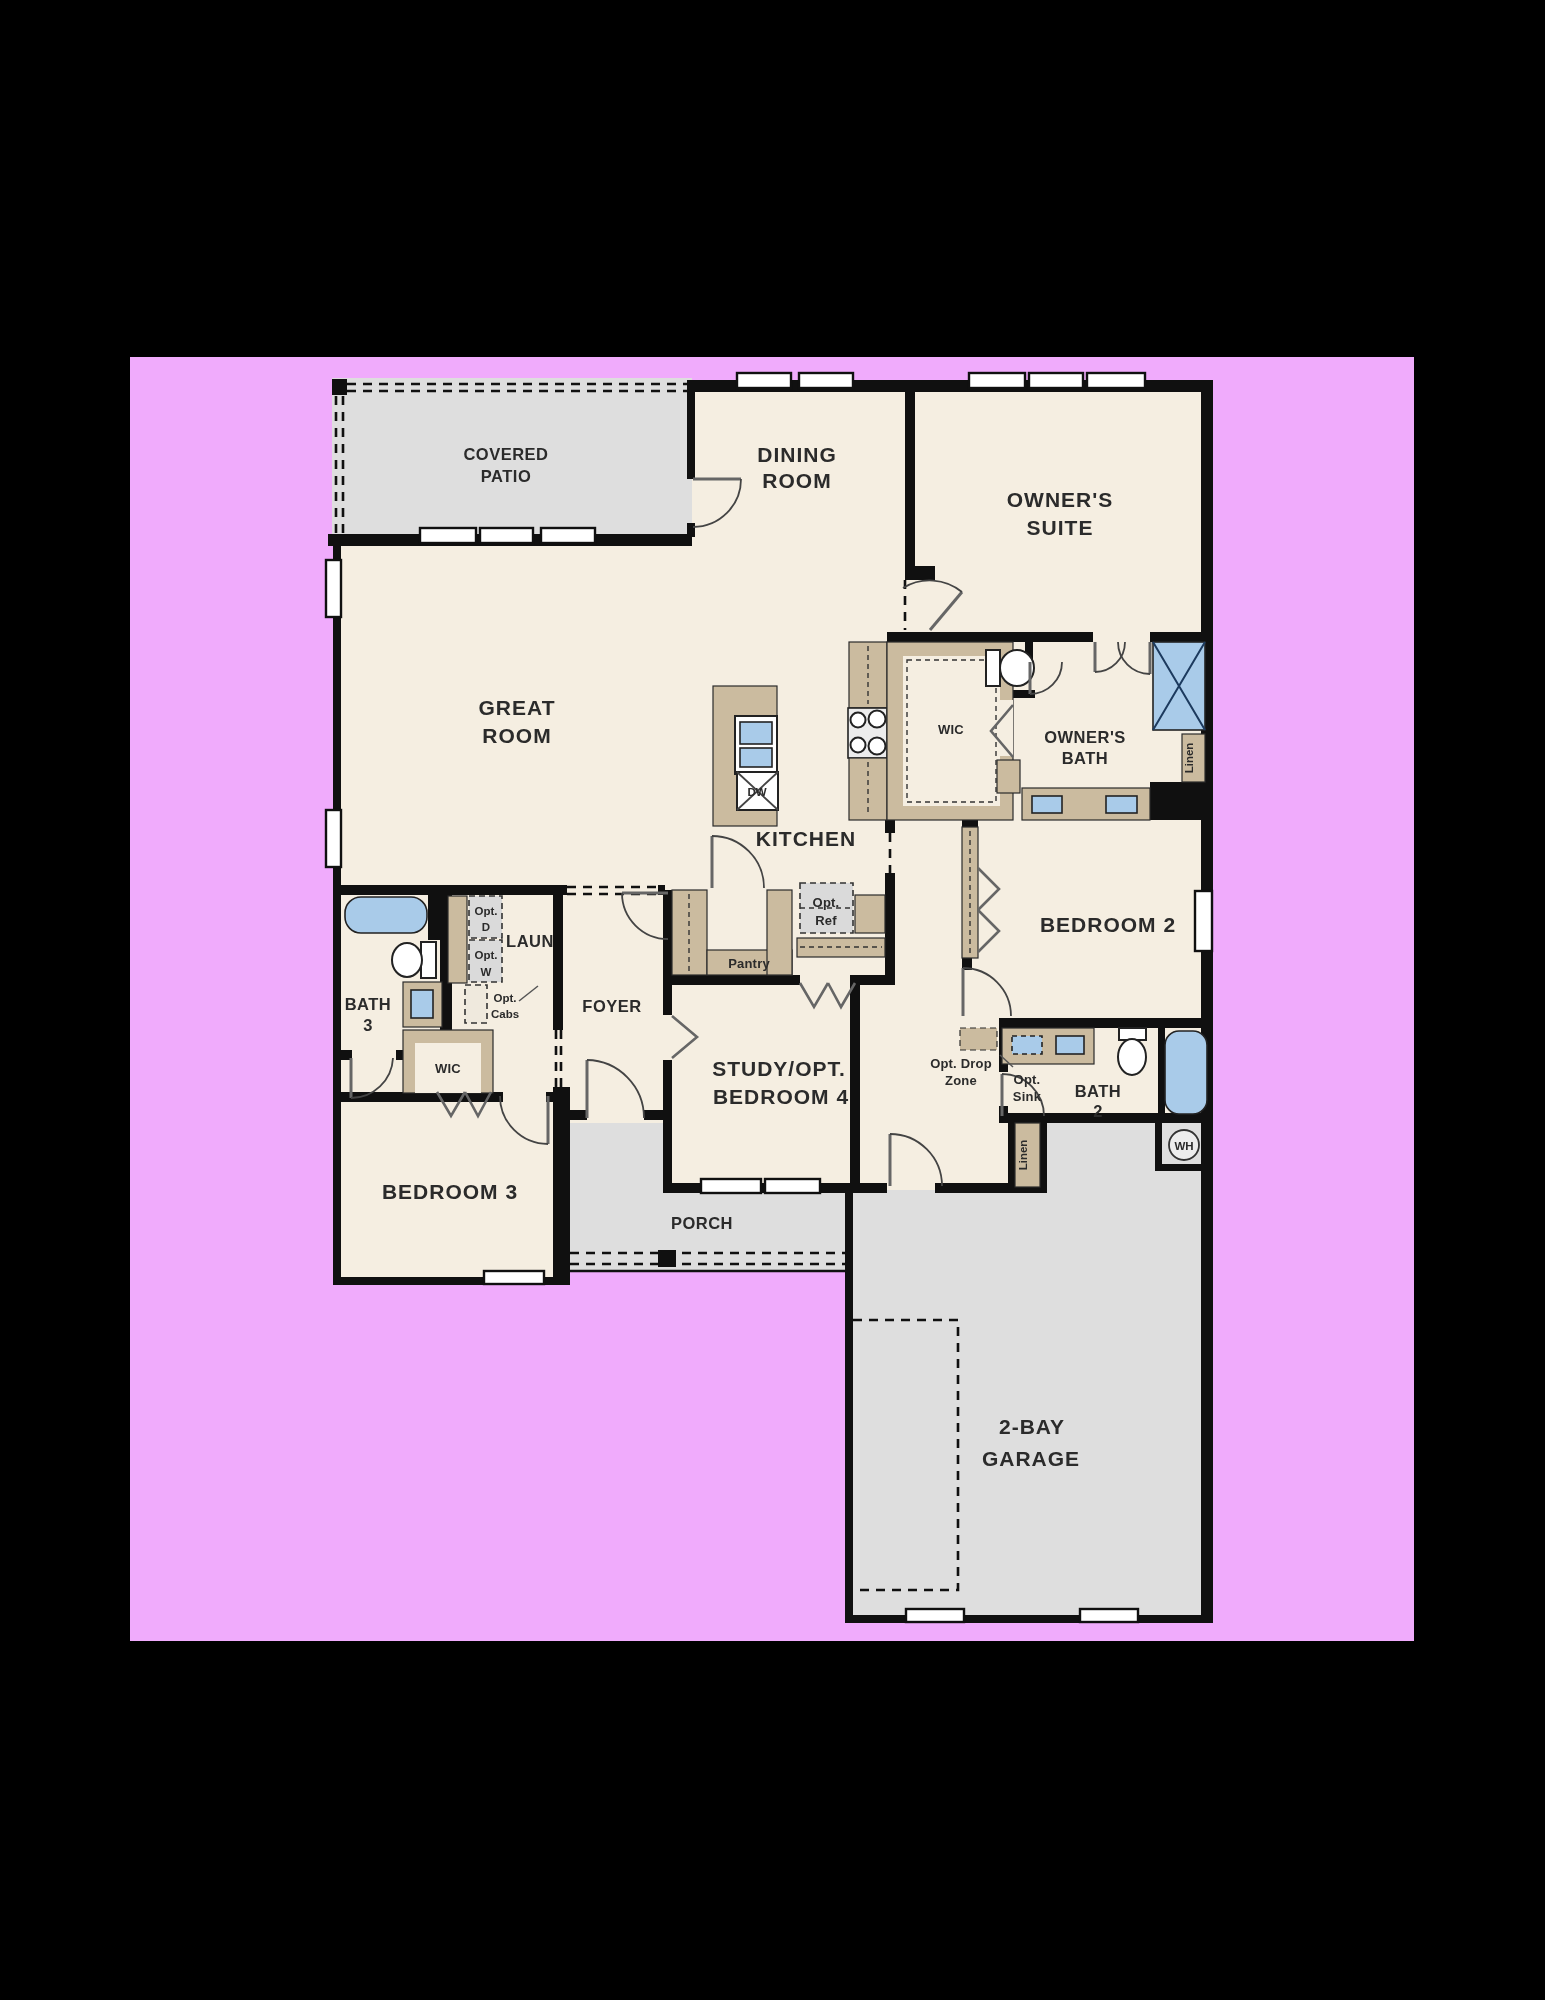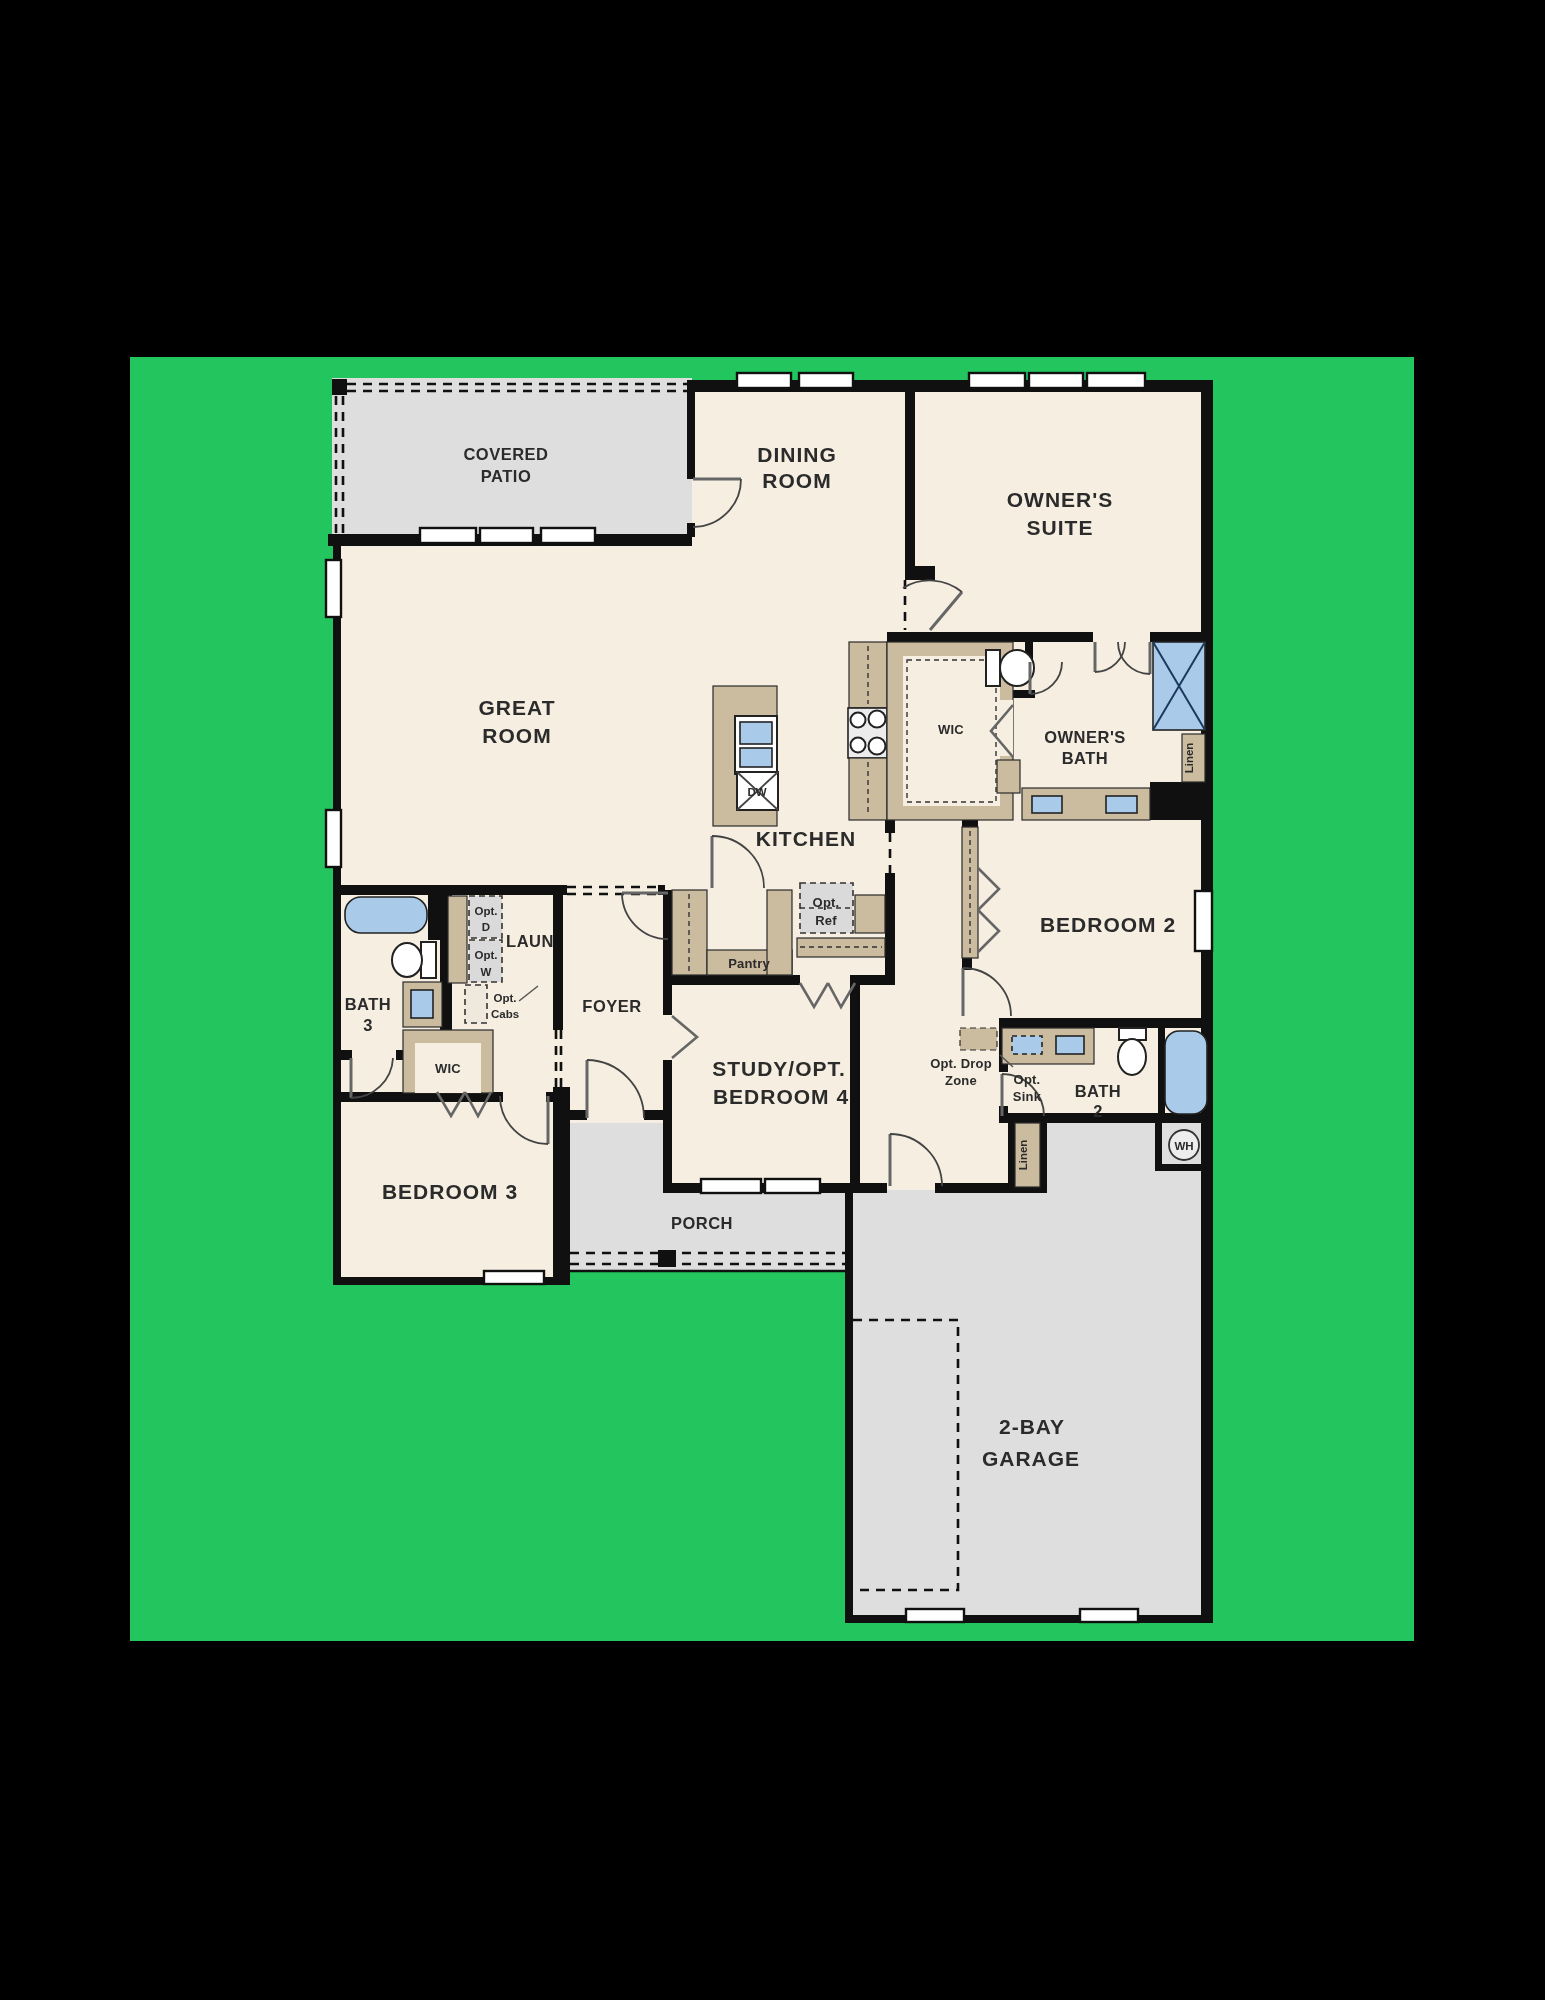--- a/index.html
+++ b/index.html
@@ -1,17 +1,17 @@
 <!DOCTYPE html>
 <html><head>
 <meta charset="utf-8">
 <style>
   html,body{margin:0;padding:0;background:#000;}
   #stage{position:relative;width:1545px;height:2000px;background:#000;overflow:hidden;}
-  #sheet{position:absolute;left:130px;top:357px;width:1284px;height:1284px;background:#22c55e;}
+  #sheet{position:absolute;left:130px;top:357px;width:1284px;height:1284px;background:#f0abfc;}
   svg{position:absolute;left:0;top:0;}
   text{font-family:"Liberation Sans","DejaVu Sans",sans-serif;font-weight:700;fill:#2b2b2b;}
   .lbl-lg{font-size:21px;letter-spacing:1px;}
   .lbl-md{font-size:16.5px;letter-spacing:.5px;}
   .lbl-sm{font-size:13px;letter-spacing:.2px;}
   .lbl-xs{font-size:11.5px;}
   .cream{fill:#F5EEE1;}
   .gray{fill:#DEDEDE;}
   .wall{fill:#101010;}
   .win{fill:#ffffff;stroke:#101010;stroke-width:2.4;}

